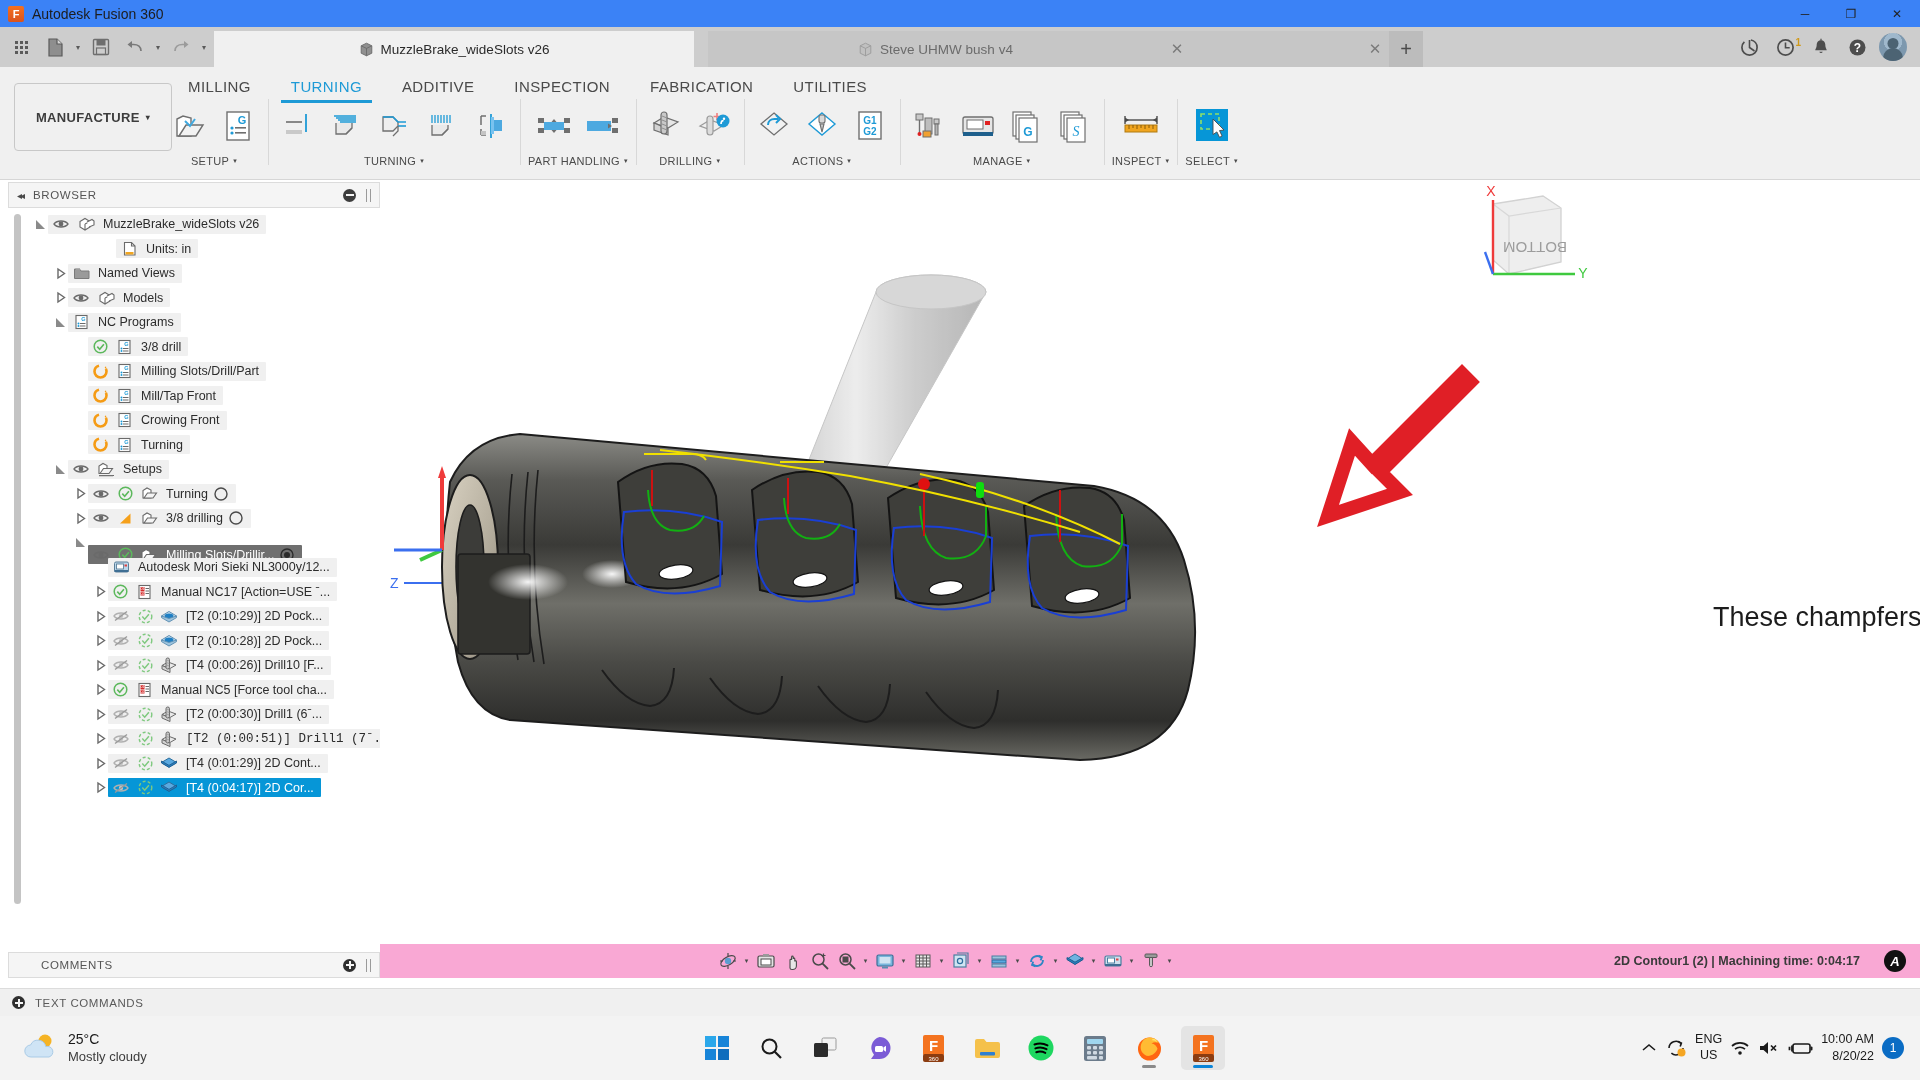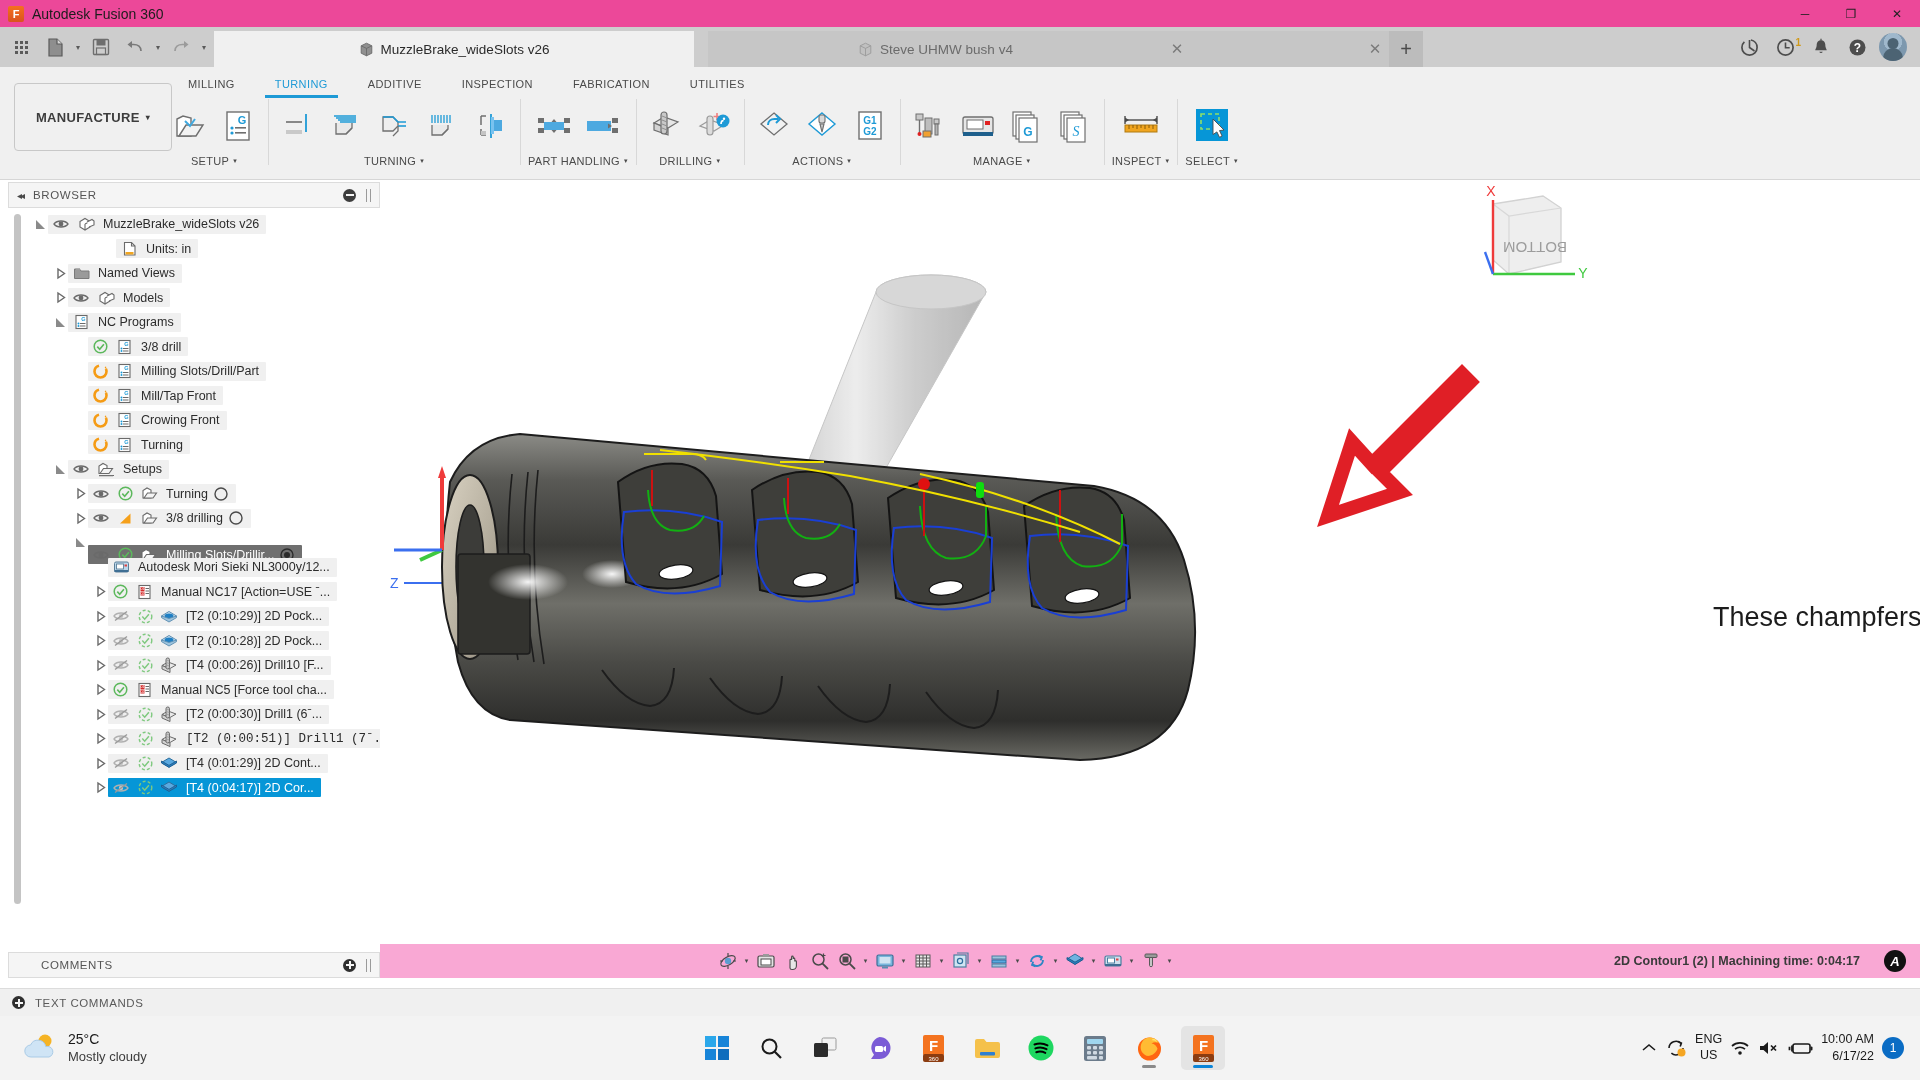--- a/index.html
+++ b/index.html
@@ -7,21 +7,21 @@
     width: 1920px; height: 1080px;
     font-family: "Liberation Sans", sans-serif;
     overflow: hidden;
     background: #ffffff;
   }
   #app { position: relative; width: 1920px; height: 1080px; }
 
   
   .titlebar {
     position: absolute; top: 0; left: 0; width: 1920px; height: 27px;
-    background: #ec4899; display: flex; align-items: center;
+    background: #3b82f6; display: flex; align-items: center;
   }
   .tb-icon {
     width: 16px; height: 16px; margin-left: 8px; margin-right: 8px;
     background: linear-gradient(#f5701f, #d9531e);
     border-radius: 2px; position: relative; flex: 0 0 auto;
   }
   .tb-icon::after {
     content: "F"; position: absolute; inset: 0; color: #fff;
     font-size: 11px; font-weight: bold; text-align: center; line-height: 16px;
   }
@@ -102,21 +102,21 @@
   .workspace-box {
     position: absolute; left: 14px; top: 16px; width: 158px; height: 68px;
     border: 1px solid #c8c8c8; border-radius: 4px; background: #f0f0f0;
     display: flex; align-items: center; justify-content: center; gap: 6px;
     font-size: 13px; font-weight: bold; color: #3d3d3d; letter-spacing: .3px;
   }
   .ws-caret { font-size: 8px; color: #3d3d3d; }
 
   .tabrow { position: absolute; left: 168px; top: 5px; display: flex; }
   .rtab {
-    font-size: 11px; color: #4a4a4a; padding: 6px 20px 8px;
+    font-size: 15px; color: #4a4a4a; padding: 6px 20px 8px;
     position: relative; letter-spacing: .4px;
   }
   .rtab.active { color: #1e9ad6; }
   .rtab.active::after {
     content: ""; position: absolute; left: 10px; right: 10px; bottom: 0;
     height: 3px; background: #1e9ad6;
   }
 
   .panels { position: absolute; left: 160px; top: 28px; display: flex; height: 84px; }
   .panel { display: flex; flex-direction: column; align-items: center;
@@ -1686,19 +1686,19 @@
       </span>
       <span class="tray-ic">
         <svg width="25" height="15" viewBox="0 0 25 15">
             <rect x="5" y="3" width="17" height="9" rx="2" fill="none" stroke="#1a1a1a" stroke-width="1.6"></rect>
             <rect x="22.5" y="5.5" width="2" height="4" rx="1" fill="#1a1a1a"></rect>
             <path d="M4 4.5v6M1.5 5.8v3.4" stroke="#1a1a1a" stroke-width="1.8"></path>
           </svg>
       </span>
       <span class="clock">
         <span>10:00 AM</span>
-        <span>6/17/22</span>
+        <span>8/20/22</span>
       </span>
       <span class="notif-badge">1</span>
     </div>
   </div>
 
 </div>
 
 </body></html>

